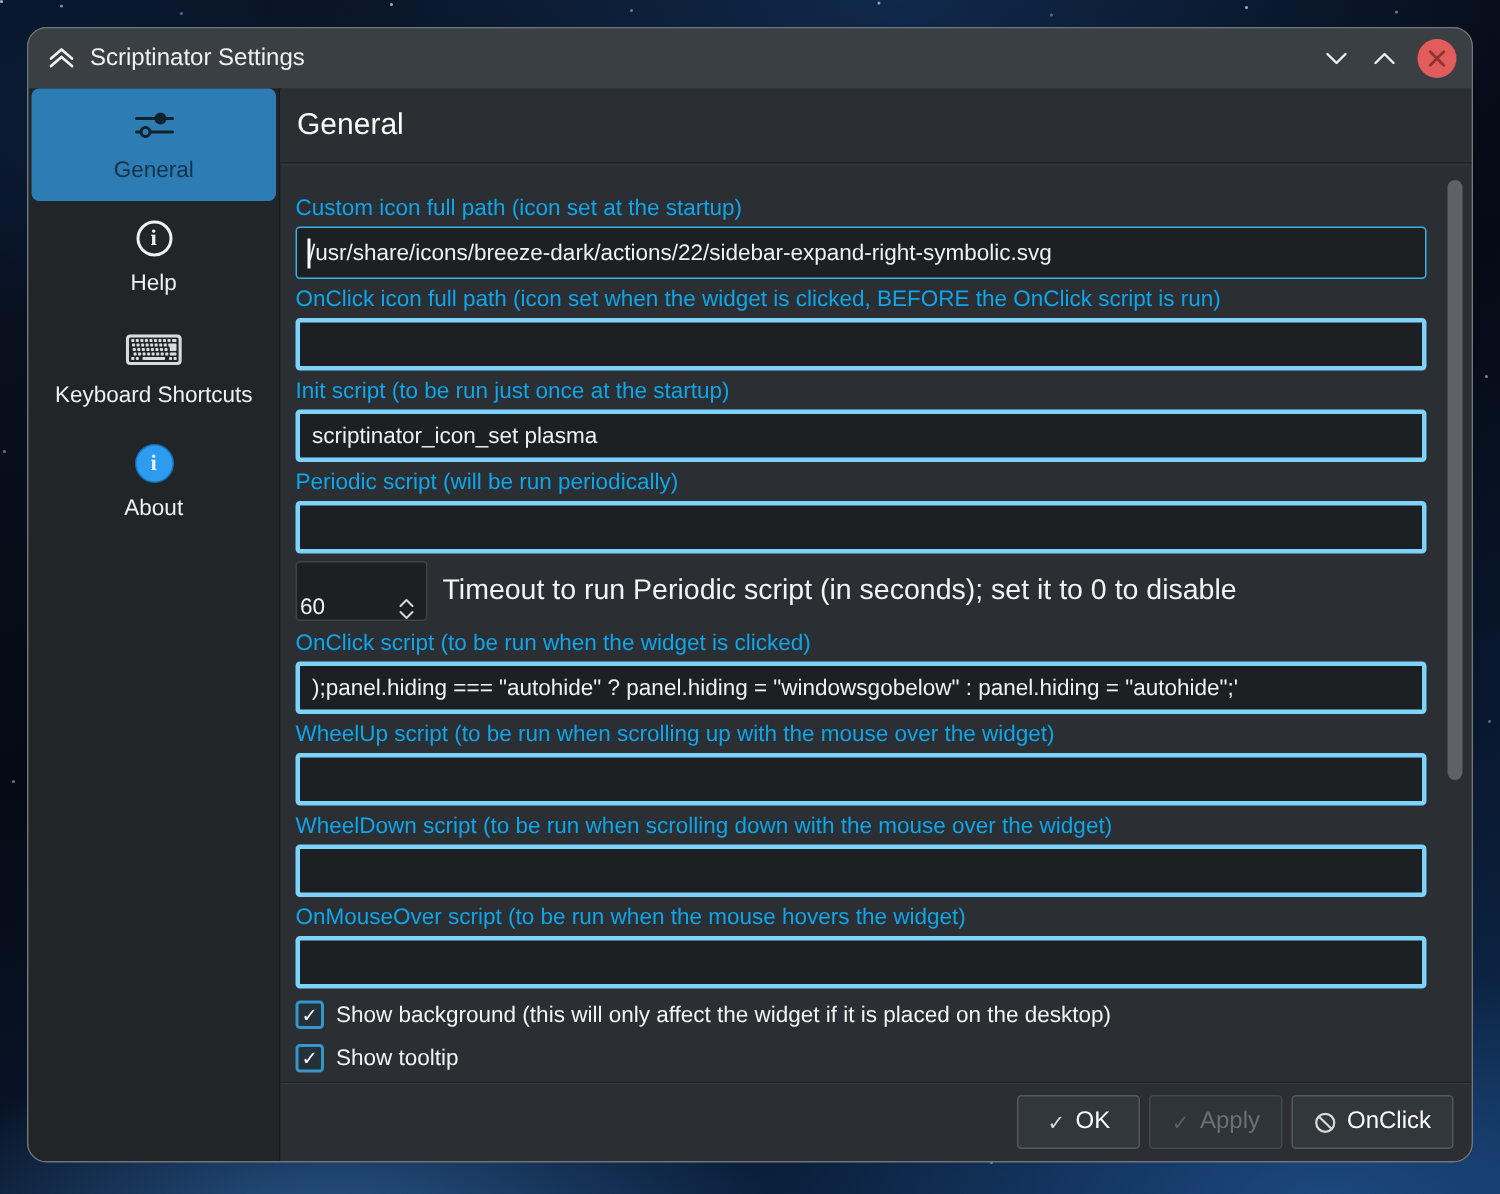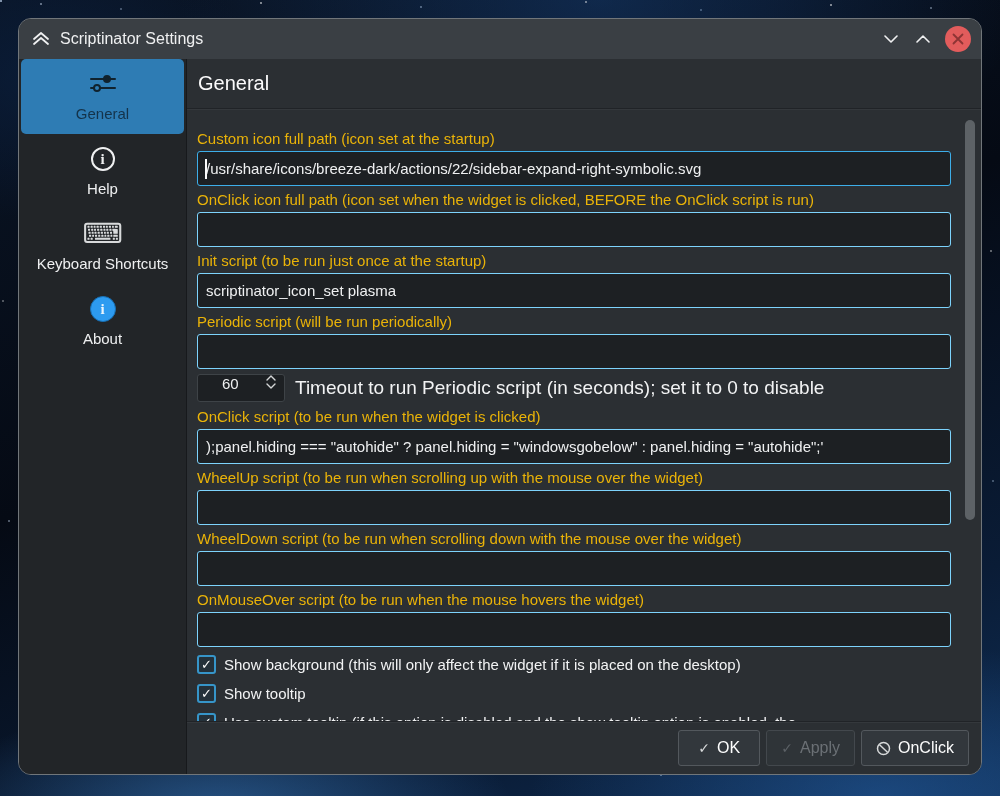--- a/index.html
+++ b/index.html
@@ -55,31 +55,31 @@
   .about-circ { width:26px; height:26px; border-radius:50%; background:#2d9bf0;
     border:1px solid #1670b6; display:flex; align-items:center; justify-content:center;
     color:#eaf5fd; font-size:15px; font-weight:bold; font-family:"Liberation Serif",serif; }
 
   
   .content { flex:1; display:flex; flex-direction:column; position:relative; min-width:0; background:#2b2f33; }
   .content-header { height:50px; flex:0 0 50px; display:flex; align-items:center; padding-left:11px;
     border-bottom:1px solid #202327; box-shadow:0 1px 0 #34383c; }
   .content-header span { color:#fbfbfc; font-size:20px; }
   .scrollarea { flex:1; overflow:hidden; padding:21px 30px 0 10px; min-height:0; }
-  .flabel { color:#eab308; font-size:15px; line-height:17px; margin-bottom:4px; }
+  .flabel { color:#0ea5e9; font-size:15px; line-height:17px; margin-bottom:4px; }
   .frow { margin-bottom:5px; position:relative; }
-  .txt { width:100%; height:35px; background:#1d2023; border:1px solid #7dd3fc; border-radius:3px;
+  .txt { width:100%; height:35px; background:#1d2023; border:3px solid #7dd3fc; border-radius:3px;
     color:#eff0f1; font-size:15px; padding:0 8px; font-family:"Liberation Sans","DejaVu Sans",sans-serif;
     outline:none; }
   .txt.focused { border:1px solid #3daee9; }
   .caret { position:absolute; left:8px; top:8px; width:1.5px; height:20px; background:#fcfcfc; }
 
   .timeout-row { display:flex; align-items:center; margin:4px 0 6px; }
-  .spinbox { width:88px; height:28px; background:#1d2023; border:1px solid #3e4347; border-radius:3px;
-    display:flex; align-items:flex-start; padding-left:24px; position:relative; }
+  .spinbox { width:88px; height:40px; background:#1d2023; border:1px solid #3e4347; border-radius:3px;
+    display:flex; align-items:flex-end; padding-left:2px; position:relative; }
   .spin-val { color:#eff0f1; font-size:15px; flex:1; }
   .spin-arrows { display:flex; flex-direction:column; justify-content:center; gap:2px; padding-right:8px; }
   .timeout-label { color:#f2f3f4; font-size:19px; margin-left:10px; }
 
   .cb-row { display:flex; align-items:center; margin-bottom:9px; height:20px; }
   .cb-row.first { margin-top:7px; }
   .checkbox { width:19px; height:19px; border:2px solid #3695c9; border-radius:3px; background:#24313a;
     display:flex; align-items:center; justify-content:center; margin-right:8px; flex:0 0 19px; }
   .checkbox span { color:#fcfcfc; font-size:13px; font-weight:bold; line-height:13px; }
   .cb-label { color:#f2f3f4; font-size:15px; white-space:nowrap; overflow:hidden; }

